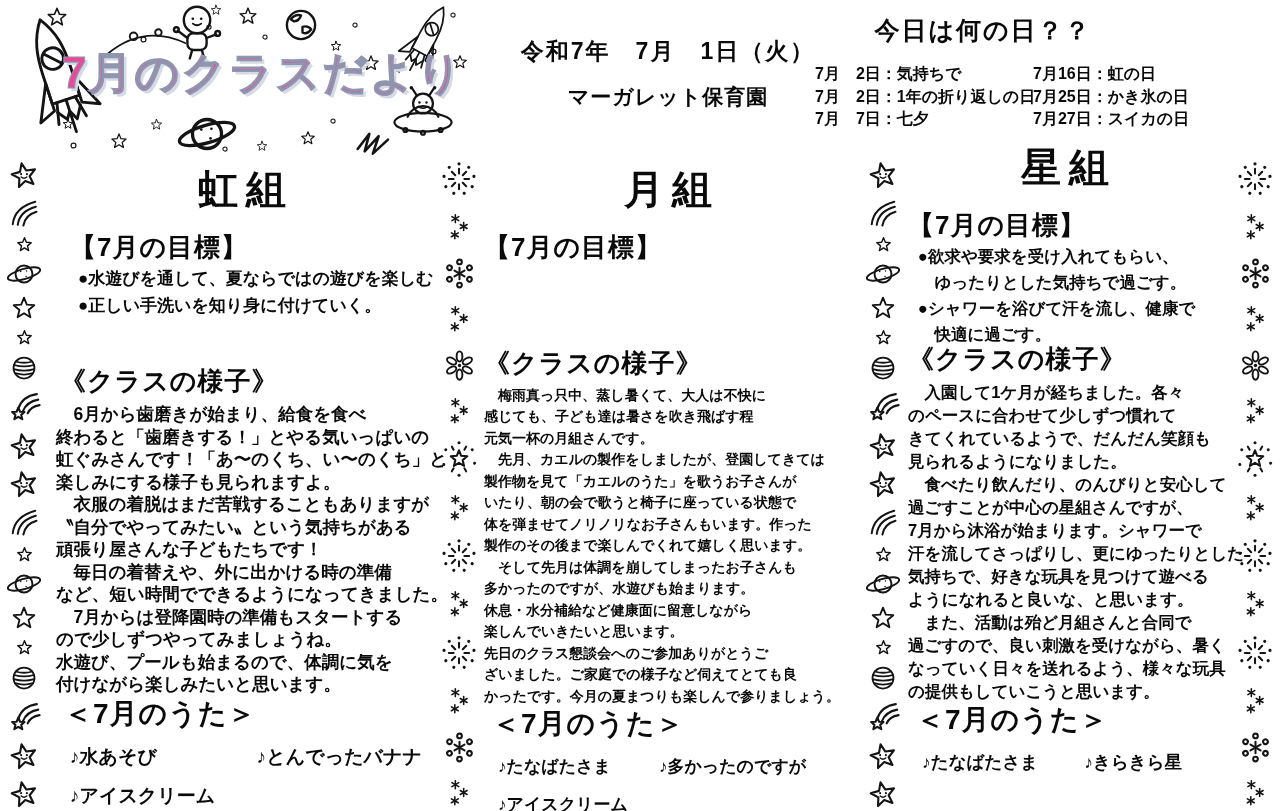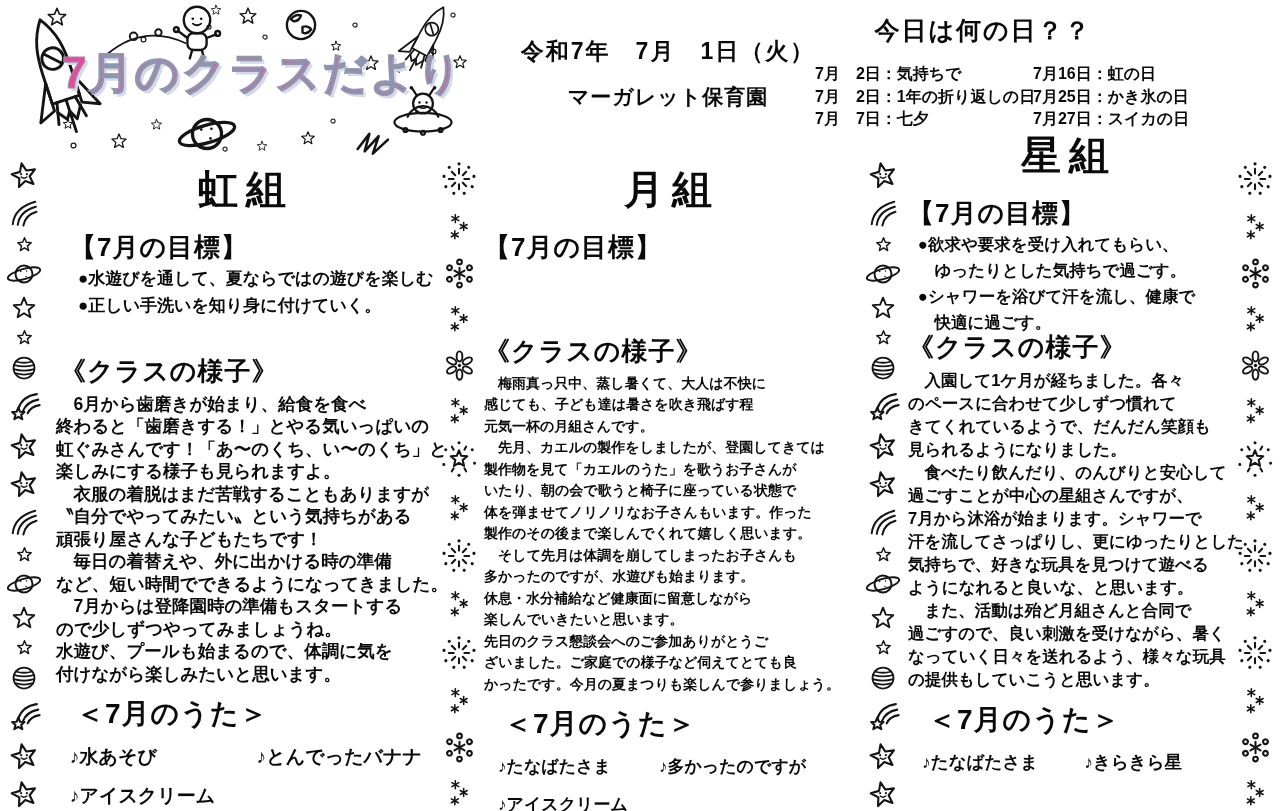--- a/index.html
+++ b/index.html
@@ -39,21 +39,21 @@
   .rhead{margin:0 0 6px;font-size:26px;line-height:32px;letter-spacing:1px;}
   .col1 .rhead{padding-left:4px;}
   .rlines{white-space:pre;}
   .col1 .rlines{font-size:17.5px;line-height:22.5px;}
   .col2 .rlines{font-size:14px;line-height:21.5px;}
   .col3 .rlines{font-size:16.5px;line-height:23px;}
   .songs{margin-top:auto;}
   .col1 .songs{padding-bottom:2px;}
   .col2 .songs{padding-bottom:0;margin-bottom:-6px;}
   .col3 .songs{padding-bottom:36px;}
-  .shead{margin:12px;font-size:28px;line-height:34px;letter-spacing:1px;padding-left:8px;}
+  .shead{margin:0;font-size:28px;line-height:34px;letter-spacing:1px;padding-left:8px;}
   .srow{display:flex;margin-top:13px;padding-left:14px;white-space:nowrap;}
   .col1 .srow{gap:100px;font-size:19px;line-height:26px;}
   .col2 .srow{gap:48px;font-size:17px;line-height:25px;}
   .col3 .srow{gap:46px;font-size:17.5px;line-height:25px;}
 </style>
 </head>
 <body>
 
 <svg width="0" height="0" style="position:absolute">
   <defs>

